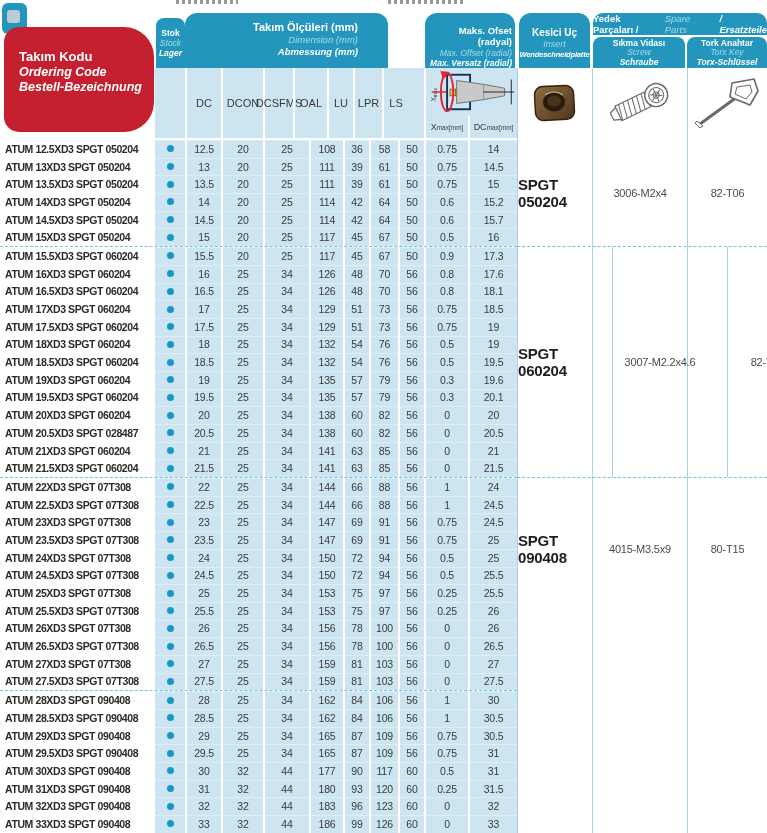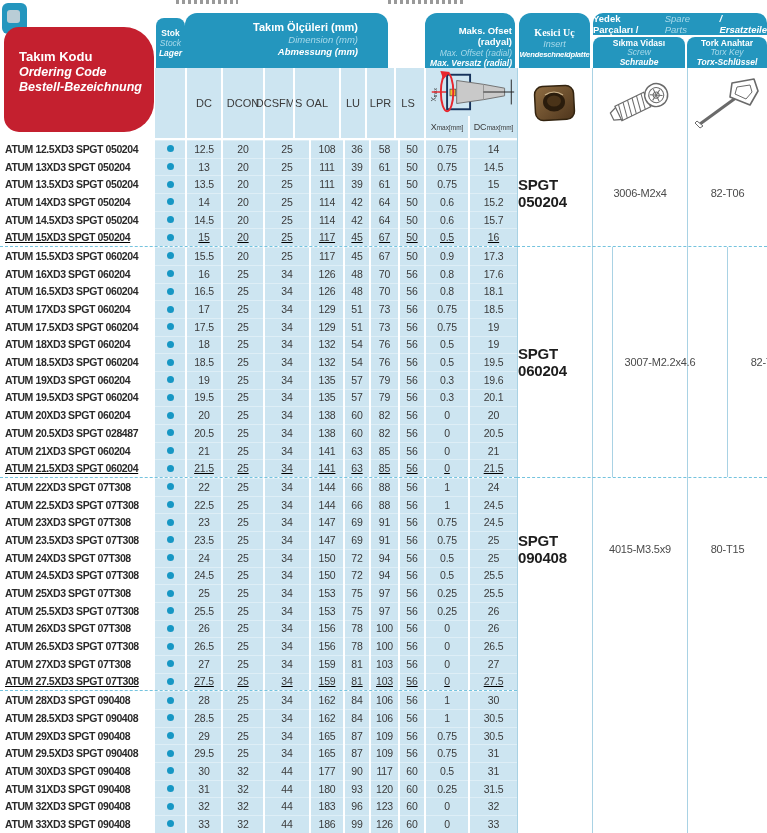--- a/index.html
+++ b/index.html
@@ -26,21 +26,21 @@
   .blk-dims{left:185px;top:13px;width:203px;height:55px;border-radius:12px 12px 0 0;
             text-align:right;padding:8px 30px 0 17px;box-sizing:border-box;line-height:1.2;}
   .blk-dims .l1{font-size:11px;}
   .blk-dims .l2,.blk-dims .l3{font-size:9.5px;}
   .blk-offset{left:425px;top:13px;width:90px;height:55px;border-radius:12px 12px 0 0;
             text-align:right;padding:12px 3px 0 0;box-sizing:border-box;line-height:1.2;}
   .blk-offset .l1{font-size:9.5px;}
   .blk-offset .l2,.blk-offset .l3{font-size:8.5px;}
   .blk-insert{left:519px;top:13px;width:71px;height:55px;border-radius:12px 12px 0 0;
             text-align:center;padding-top:14px;box-sizing:border-box;line-height:1.2;}
-  .blk-insert .l1{font-size:10px;font-family:Liberation Serif, serif;}
+  .blk-insert .l1{font-size:10px;}
   .blk-insert .l2{font-size:9px;}
   .blk-insert .l3{font-size:7.6px;letter-spacing:-0.2px;}
   .blk-spare{left:593px;top:13px;width:174px;height:22px;border-radius:10px 10px 0 0;
             display:flex;align-items:center;justify-content:center;font-size:9.5px;gap:21px;}
   .blk-spare .b{font-weight:bold;}
   .blk-spare .i{font-style:italic;color:#a7d9ea;}
   .blk-spare .bi{font-weight:bold;font-style:italic;}
   .blk-screw{left:593px;top:37px;width:92px;height:31px;border-radius:8px 8px 0 0;
             text-align:center;padding-top:2px;box-sizing:border-box;line-height:1.1;font-size:8.5px;}
   .blk-torx{left:687px;top:37px;width:80px;height:31px;border-radius:8px 8px 0 0;
@@ -65,21 +65,21 @@
   
   .tbody{position:absolute;top:140px;left:0;width:767px;height:693px;display:flex;}
   .left{width:517px;display:flex;flex-direction:column;}
   .trow{flex:1;display:grid;grid-template-columns:155px 30px 36px 42px 46px 34px 26px 29px 26px 44px 49px;}
   .trow>div{height:100%;display:flex;align-items:center;justify-content:center;box-sizing:border-box;
             font-size:10.5px;color:var(--txt);letter-spacing:-0.2px;}
   .trow .code{justify-content:flex-start;padding-left:5px;font-weight:bold;color:#2a2a2a;
               letter-spacing:-0.4px;font-size:10.5px;}
   .trow .num{background:var(--row_blue);box-shadow:inset 0 1px 0 rgba(255,255,255,.35);}
   .trow .bl{border-left:2px solid #fff;}
-  .trow.group-end{border-bottom:1px dashed var(--dashed);text-decoration:underline;}
+  .trow.group-end{border-bottom:1px dashed var(--dashed);}
   .dot{width:7px;height:7px;border-radius:50%;background:var(--dot);}
   .rgt{width:250px;display:flex;flex-direction:column;}
   .grp{display:grid;grid-template-columns:75px 95px 80px;box-sizing:border-box;}
   .grp>div{display:flex;align-items:center;justify-content:center;border-left:1px solid var(--line_blue);
            box-sizing:border-box;font-size:11px;color:#4a4a4a;letter-spacing:-0.2px;}
   .grp .ins{font-weight:bold;color:#1d1d1d;font-size:15px;}
   .grp.sep{border-bottom:1px dashed var(--dashed);}
 </style>
 </head>
 <body>
@@ -141,21 +141,21 @@
       <div class="l2">Torx Key</div>
       <div class="l3">Torx-Schlüssel</div>
     </div>
 
     <div class="lb lb-stok"></div>
 
     <div class="lb dimcols" id="dimcols">
         <div style="width: 36px;">DC</div>
         <div style="width: 42px;">DCON</div>
         <div style="width: 30px;">DCSFMS</div>
-        <div style="width: 46px;">OAL</div>
+        <div style="width: 34px;">OAL</div>
         <div style="width: 26px;">LU</div>
         <div style="width: 29px;">LPR</div>
         <div style="width: 26px;">LS</div>
       </div>
 
     <div class="lb lb-offset">
       <div class="diag">
         <svg width="90" height="46" viewBox="0 0 92 48">
           <text transform="rotate(-90 8 34)" x="8" y="34" font-size="7" fill="#333" font-family="Liberation Sans, sans-serif">X<tspan font-size="5" dy="1.5">max</tspan></text>
           <line x1="4" y1="24" x2="26" y2="24" stroke="#e8262d" stroke-width="1.5"></line>

